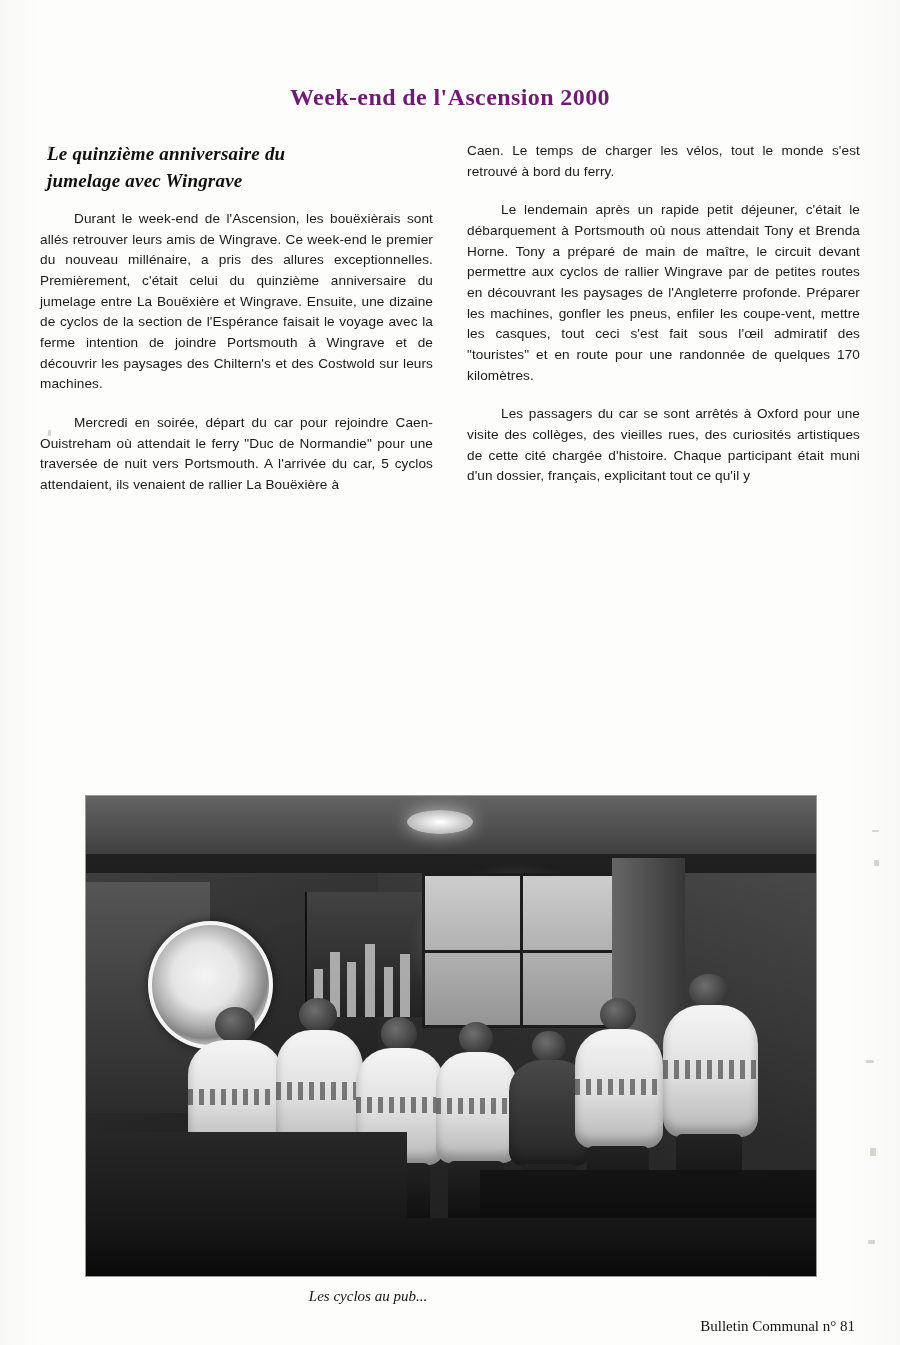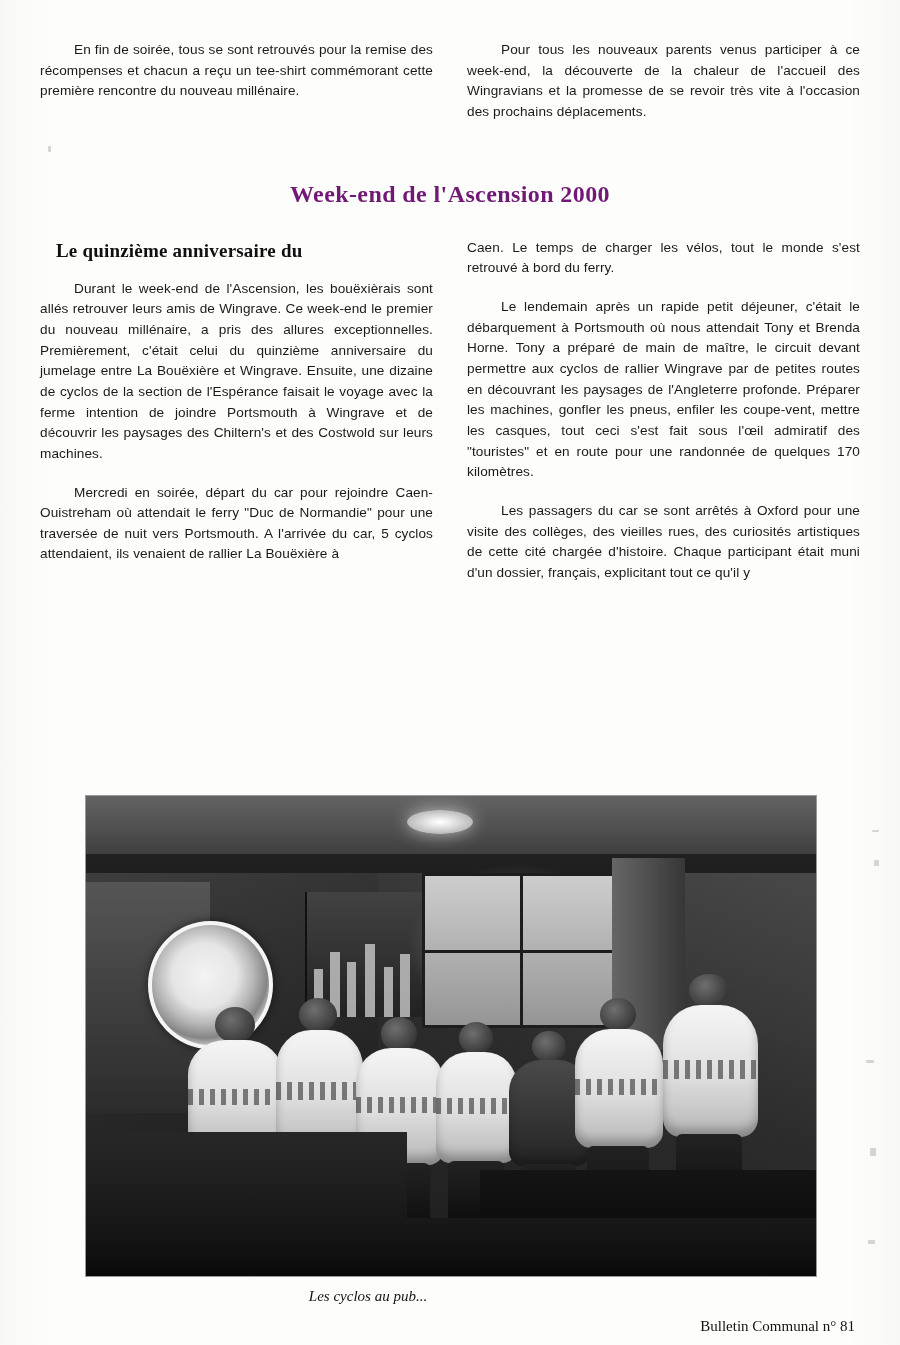--- a/index.html
+++ b/index.html
@@ -67,24 +67,25 @@
     font-family: "Liberation Serif", serif;
     font-weight: bold;
     font-size: 24px;
     letter-spacing: 0.4px;
     margin: 44px 0 30px 0;
     color: #701a75;
   }
 
   .sub-title {
     font-family: "Liberation Serif", serif;
+    font-style: italic;
     font-weight: bold;
     font-size: 19px;
     line-height: 1.42;
-    margin: 0 0 14px 16px;
+    margin: 0 0 14px 7px;
     color: #101010;
     text-align: justify;
     letter-spacing: 0.2px;
   }
   .sub-title .line2 { display: block; }
 
   
   .photo-wrap {
     position: absolute;
     left: 85px;
@@ -254,33 +255,32 @@
 </head>
 <body>
 
 <div class="page">
   <div class="paper-tint"></div>
 
   <div class="content">
 
     <div class="cols">
       <div class="col">
-        <p class="indent">En fin de soirée, tous se sont retrouvés pour la remise des récompenses et chacun a reçu un tee-shirt commémorant cette première rencontre du nouveau millénaire.</p>
       </div>
       <div class="col">
-        <p class="indent">Pour tous les nouveaux parents venus participer à ce week-end, la découverte de la chaleur de l'accueil des Wingravians et la promesse de se revoir très vite à l'occasion des prochains déplacements.</p>
       </div>
     </div>
 
     <div class="section-title">Week-end de l'Ascension 2000</div>
 
     <div class="cols">
       <div class="col">
         <div class="sub-title">
           <span>Le quinzième anniversaire du</span>
+          <span class="line2">jumelage avec Wingrave</span>
         </div>
         <p class="indent">Durant le week-end de l'Ascension, les bouëxièrais sont allés retrouver leurs amis de Wingrave. Ce week-end le premier du nouveau millénaire, a pris des allures exceptionnelles. Premièrement, c'était celui du quinzième anniversaire du jumelage entre La Bouëxière et Wingrave. Ensuite, une dizaine de cyclos de la section de l'Espérance faisait le voyage avec la ferme intention de joindre Portsmouth à Wingrave et de découvrir les paysages des Chiltern's et des Costwold sur leurs machines.</p>
         <p class="indent gap-top">Mercredi en soirée, départ du car pour rejoindre Caen-Ouistreham où attendait le ferry "Duc de Normandie" pour une traversée de nuit vers Portsmouth. A l'arrivée du car, 5 cyclos attendaient, ils venaient de rallier La Bouëxière à</p>
       </div>
       <div class="col">
         <p>Caen. Le temps de charger les vélos, tout le monde s'est retrouvé à bord du ferry.</p>
         <p class="indent gap-top">Le lendemain après un rapide petit déjeuner, c'était le débarquement à Portsmouth où nous attendait Tony et Brenda Horne. Tony a préparé de main de maître, le circuit devant permettre aux cyclos de rallier Wingrave par de petites routes en découvrant les paysages de l'Angleterre profonde. Préparer les machines, gonfler les pneus, enfiler les coupe-vent, mettre les casques, tout ceci s'est fait sous l'œil admiratif des "touristes" et en route pour une randonnée de quelques 170 kilomètres.</p>
         <p class="indent gap-top">Les passagers du car se sont arrêtés à Oxford pour une visite des collèges, des vieilles rues, des curiosités artistiques de cette cité chargée d'histoire. Chaque participant était muni d'un dossier, français, explicitant tout ce qu'il y</p>
       </div>
     </div>

